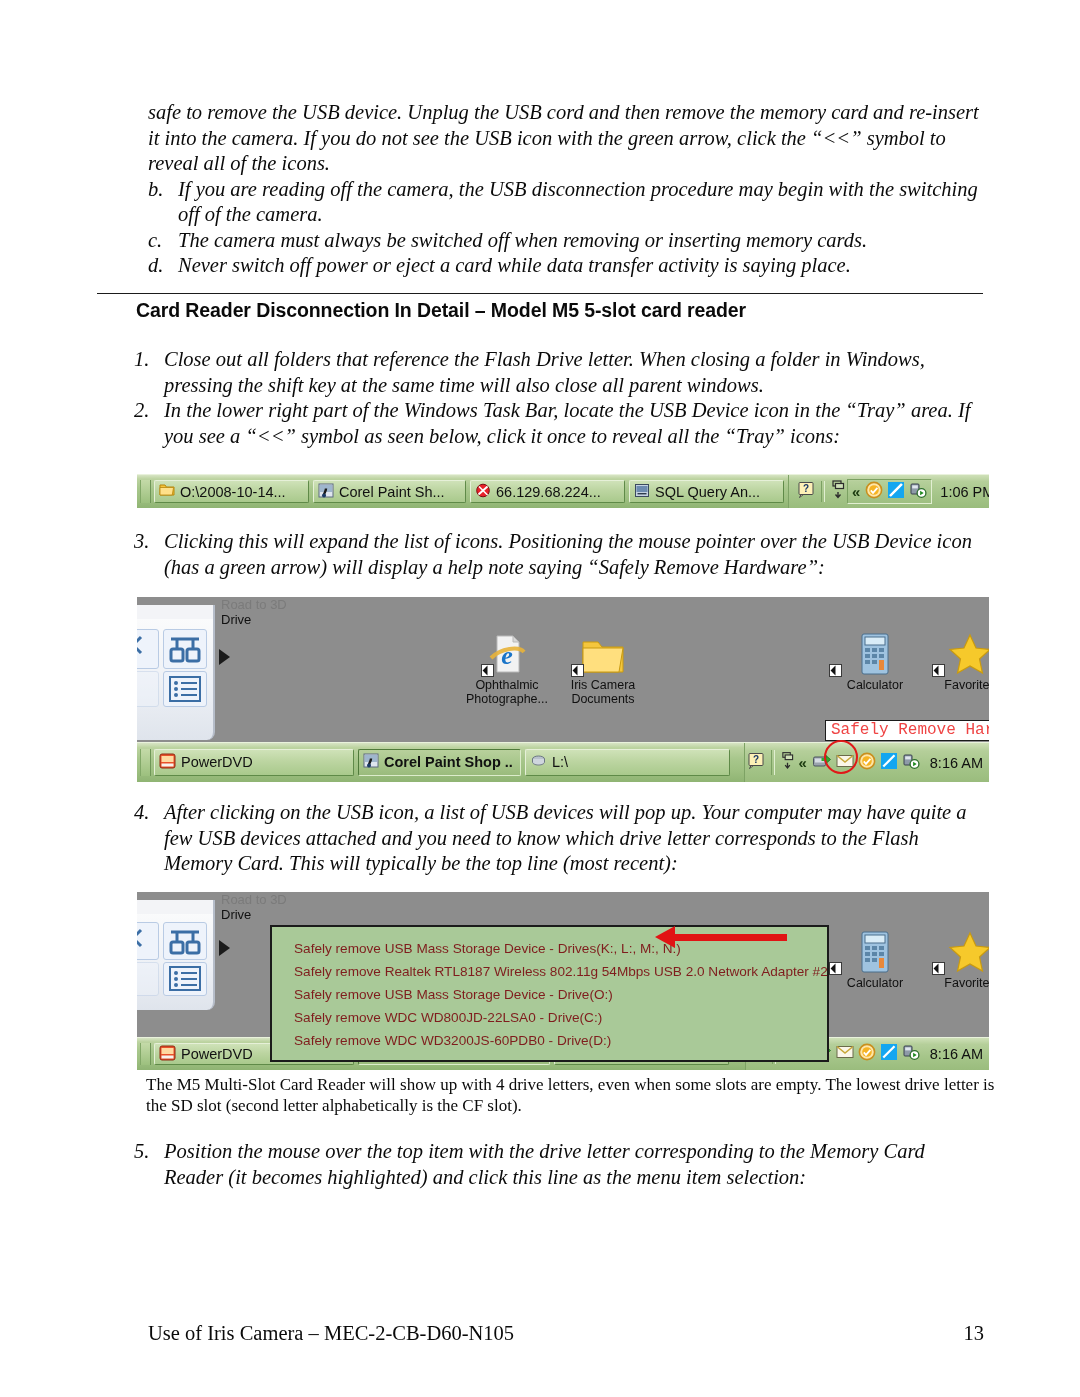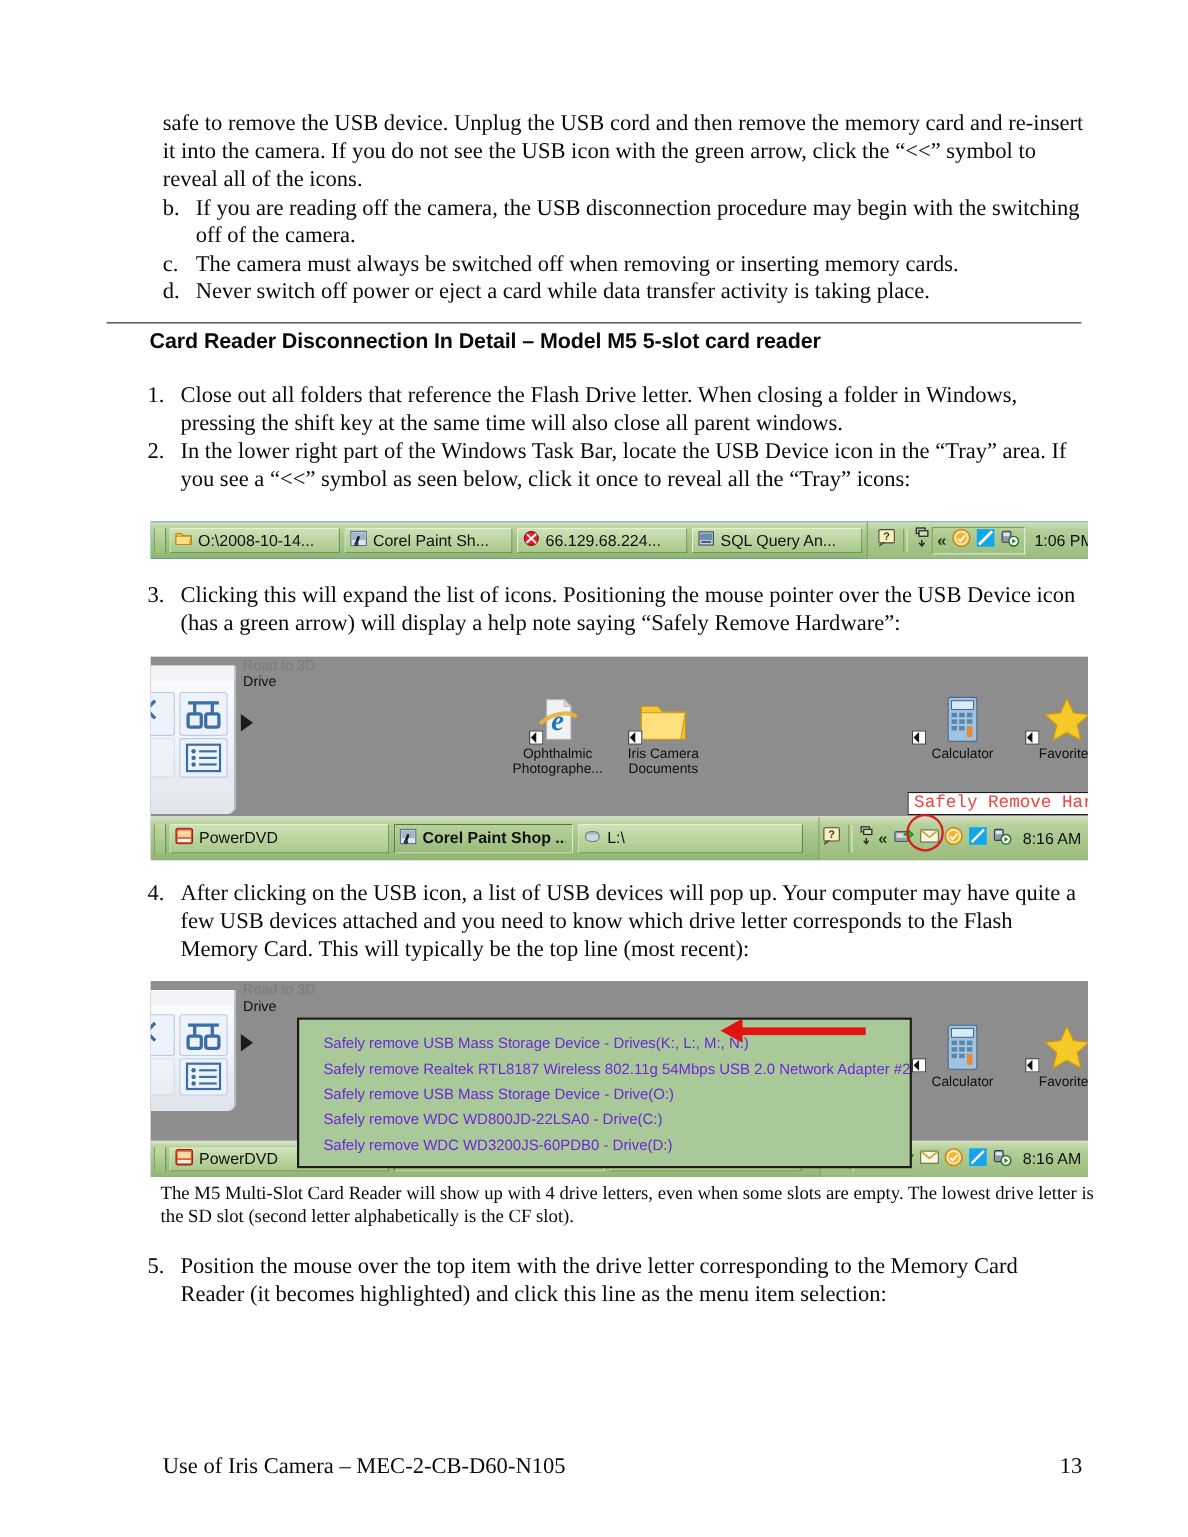--- a/index.html
+++ b/index.html
@@ -20,20 +20,21 @@
     width: 1080px;
     height: 1397px;
     box-sizing: border-box;
   }
 
   
   .para-block {
     position: absolute;
     font-size: 20.5px;
     line-height: 25.5px;
+    font-style: italic;
   }
   .li {
     display: flex;
     align-items: flex-start;
   }
   .li-marker {
     width: 30px;
     flex: 0 0 30px;
     text-align: left;
   }
@@ -285,21 +286,21 @@
   .usb-menu {
     position: absolute;
     background: #a9c998;
     border: 2px solid #1b1b1b;
     box-sizing: border-box;
     padding: 10px 0 8px 0;
   }
   .usb-menu .mi {
     font-family: "Liberation Sans","DejaVu Sans",sans-serif;
     font-size: 13.6px;
-    color: #6d28d9;
+    color: #7f1d1d;
     padding: 3.5px 10px 3.5px 22px;
     white-space: nowrap;
     line-height: 16px;
   }
   .red-arrow {
     position: absolute;
     height: 0;
   }
   .red-arrow .shaft {
     position: absolute;
@@ -339,21 +340,21 @@
       <div class="li-body">If you are reading off the camera, the USB disconnection procedure may begin with the switching off of the camera.</div>
     </div>
 
     <div class="li">
       <div class="li-marker">c.</div>
       <div class="li-body">The camera must always be switched off when removing or inserting memory cards.</div>
     </div>
 
     <div class="li">
       <div class="li-marker">d.</div>
-      <div class="li-body">Never switch off power or eject a card while data transfer activity is taking place.</div>
+      <div class="li-body">Never switch off power or eject a card while data transfer activity is saying place.</div>
     </div>
   </div>
 
   <div class="hr-rule"></div>
   <div class="section-heading">Card Reader Disconnection In Detail – Model M5 5-slot card reader</div>
 
   <div class="para-block" style="left:134px; top:347px; width:854px;">
     <div class="li">
       <div class="li-marker">1.</div>
       <div class="li-body">Close out all folders that reference the Flash Drive letter. When closing a folder in Windows, pressing the shift key at the same time will also close all parent windows.</div>

